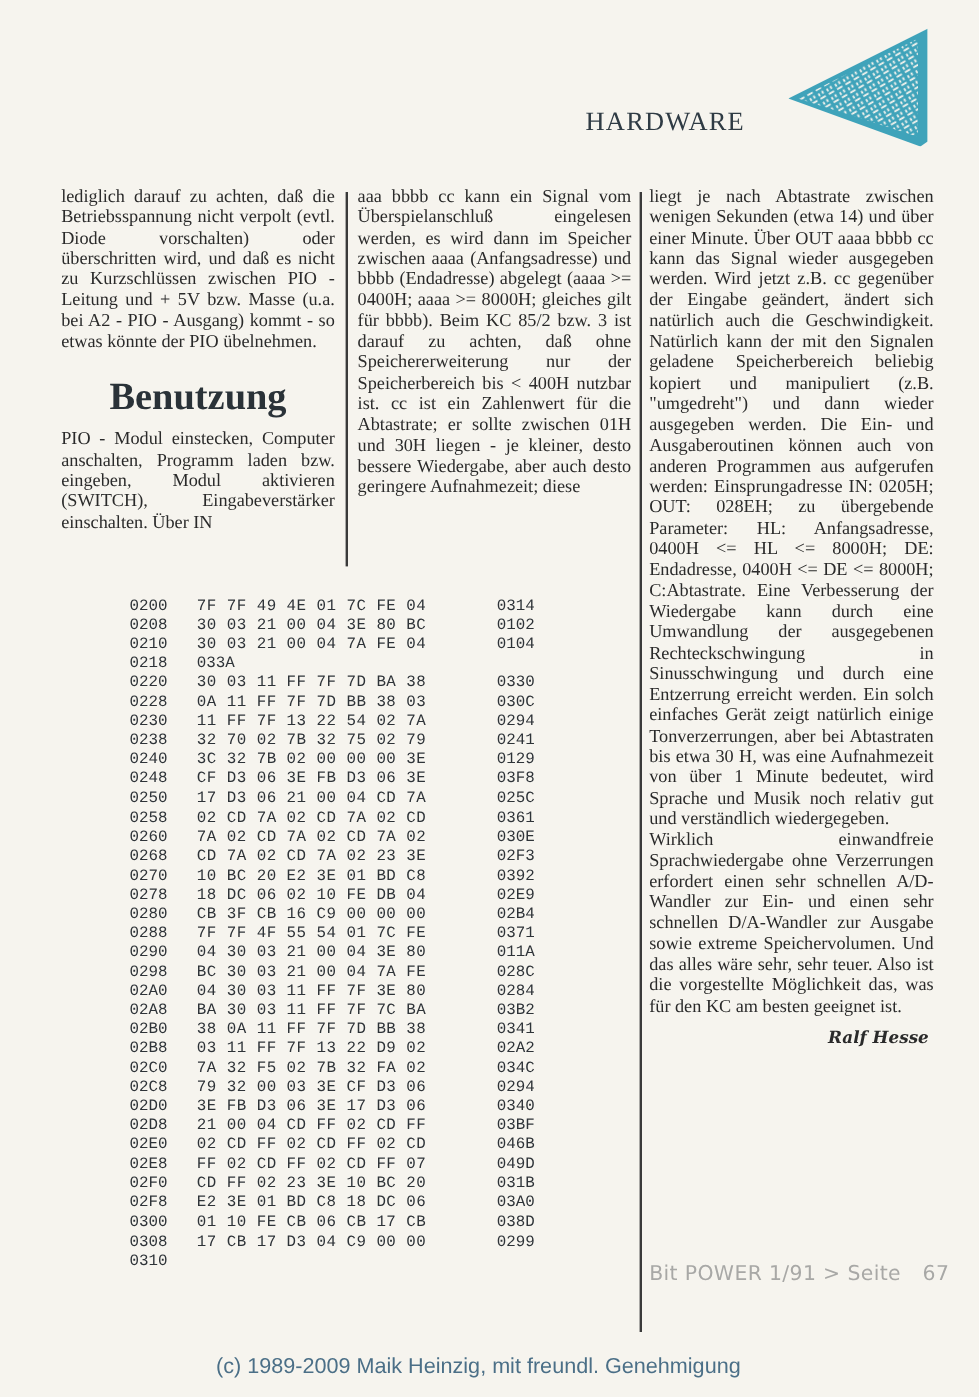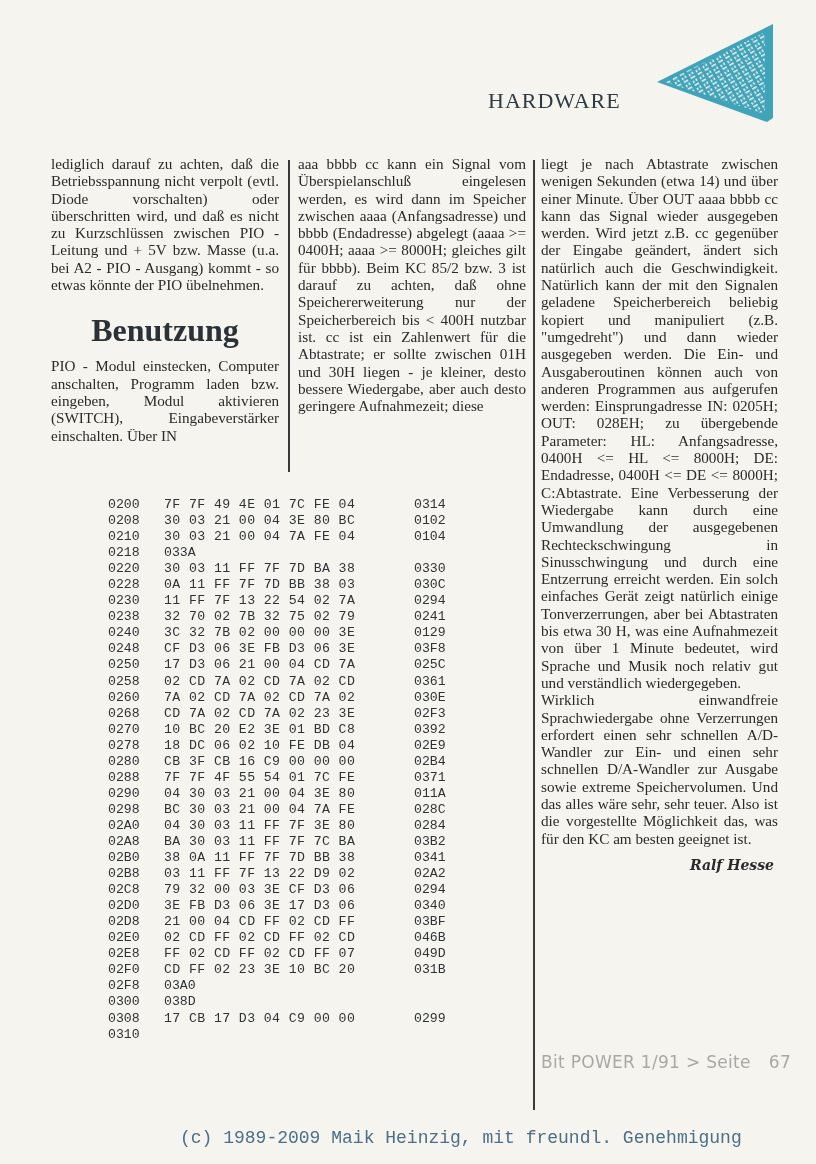--- a/index.html
+++ b/index.html
@@ -46,21 +46,21 @@
     font-family: "DejaVu Serif", serif; font-size: 14px; margin-top: 10px; padding-right: 4px;
   }
   .footer-page {
     position: absolute; left: 541px; top: 1052px;
     font-family: "DejaVu Sans", sans-serif; font-size: 17px; color: #a8a8a6;
     letter-spacing: 0.3px;
   }
   .footer-page .num { margin-left: 18px; }
   .copyright {
     position: absolute; left: 180px; top: 1128px;
-    font-family: Liberation Mono, monospace; font-size: 18px; color: #4b6f87;
+    font-family: Liberation Sans, sans-serif; font-size: 18px; color: #4b6f87;
   }
 </style>
 </head>
 <body>
 
 <svg class="triangle" viewBox="0 0 116 100">
   <defs>
     <pattern id="weave" width="8" height="8" patternUnits="userSpaceOnUse" patternTransform="rotate(-30)">
       <rect width="8" height="8" fill="#3fa3ba"></rect>
       <rect x="1" y="1" width="5" height="1.5" fill="#f6f4ee"></rect>
@@ -111,28 +111,29 @@
     <div class="hexrow"><span class="hex-addr">0270</span><span class="hex-bytes">10 BC 20 E2 3E 01 BD C8</span><span class="hex-sum">0392</span></div>
     <div class="hexrow"><span class="hex-addr">0278</span><span class="hex-bytes">18 DC 06 02 10 FE DB 04</span><span class="hex-sum">02E9</span></div>
     <div class="hexrow"><span class="hex-addr">0280</span><span class="hex-bytes">CB 3F CB 16 C9 00 00 00</span><span class="hex-sum">02B4</span></div>
     <div class="hexrow"><span class="hex-addr">0288</span><span class="hex-bytes">7F 7F 4F 55 54 01 7C FE</span><span class="hex-sum">0371</span></div>
     <div class="hexrow"><span class="hex-addr">0290</span><span class="hex-bytes">04 30 03 21 00 04 3E 80</span><span class="hex-sum">011A</span></div>
     <div class="hexrow"><span class="hex-addr">0298</span><span class="hex-bytes">BC 30 03 21 00 04 7A FE</span><span class="hex-sum">028C</span></div>
     <div class="hexrow"><span class="hex-addr">02A0</span><span class="hex-bytes">04 30 03 11 FF 7F 3E 80</span><span class="hex-sum">0284</span></div>
     <div class="hexrow"><span class="hex-addr">02A8</span><span class="hex-bytes">BA 30 03 11 FF 7F 7C BA</span><span class="hex-sum">03B2</span></div>
     <div class="hexrow"><span class="hex-addr">02B0</span><span class="hex-bytes">38 0A 11 FF 7F 7D BB 38</span><span class="hex-sum">0341</span></div>
     <div class="hexrow"><span class="hex-addr">02B8</span><span class="hex-bytes">03 11 FF 7F 13 22 D9 02</span><span class="hex-sum">02A2</span></div>
+    <div class="hexrow"><span class="hex-addr">02C0</span><span class="hex-bytes">7A 32 F5 02 7B 32 FA 02</span><span class="hex-sum">034C</span></div>
     <div class="hexrow"><span class="hex-addr">02C8</span><span class="hex-bytes">79 32 00 03 3E CF D3 06</span><span class="hex-sum">0294</span></div>
     <div class="hexrow"><span class="hex-addr">02D0</span><span class="hex-bytes">3E FB D3 06 3E 17 D3 06</span><span class="hex-sum">0340</span></div>
     <div class="hexrow"><span class="hex-addr">02D8</span><span class="hex-bytes">21 00 04 CD FF 02 CD FF</span><span class="hex-sum">03BF</span></div>
     <div class="hexrow"><span class="hex-addr">02E0</span><span class="hex-bytes">02 CD FF 02 CD FF 02 CD</span><span class="hex-sum">046B</span></div>
     <div class="hexrow"><span class="hex-addr">02E8</span><span class="hex-bytes">FF 02 CD FF 02 CD FF 07</span><span class="hex-sum">049D</span></div>
     <div class="hexrow"><span class="hex-addr">02F0</span><span class="hex-bytes">CD FF 02 23 3E 10 BC 20</span><span class="hex-sum">031B</span></div>
-    <div class="hexrow"><span class="hex-addr">02F8</span><span class="hex-sum">03A0</span></div>
-    <div class="hexrow"><span class="hex-addr">0300</span><span class="hex-sum">038D</span></div>
+    <div class="hexrow"><span class="hex-addr">02F8</span><span class="hex-bytes">E2 3E 01 BD C8 18 DC 06</span><span class="hex-sum">03A0</span></div>
+    <div class="hexrow"><span class="hex-addr">0300</span><span class="hex-bytes">01 10 FE CB 06 CB 17 CB</span><span class="hex-sum">038D</span></div>
     <div class="hexrow"><span class="hex-addr">0308</span><span class="hex-bytes">17 CB 17 D3 04 C9 00 00</span><span class="hex-sum">0299</span></div>
     <div class="hexrow"><span class="hex-addr">0310</span><span class="hex-bytes"></span><span class="hex-sum"></span></div>
   </div>
 
 <div class="footer-page">
   <span>Bit POWER 1/91 &gt; Seite</span><span class="num">67</span>
 </div>
 
 <div class="copyright">(c) 1989-2009 Maik Heinzig, mit freundl. Genehmigung</div>
 

